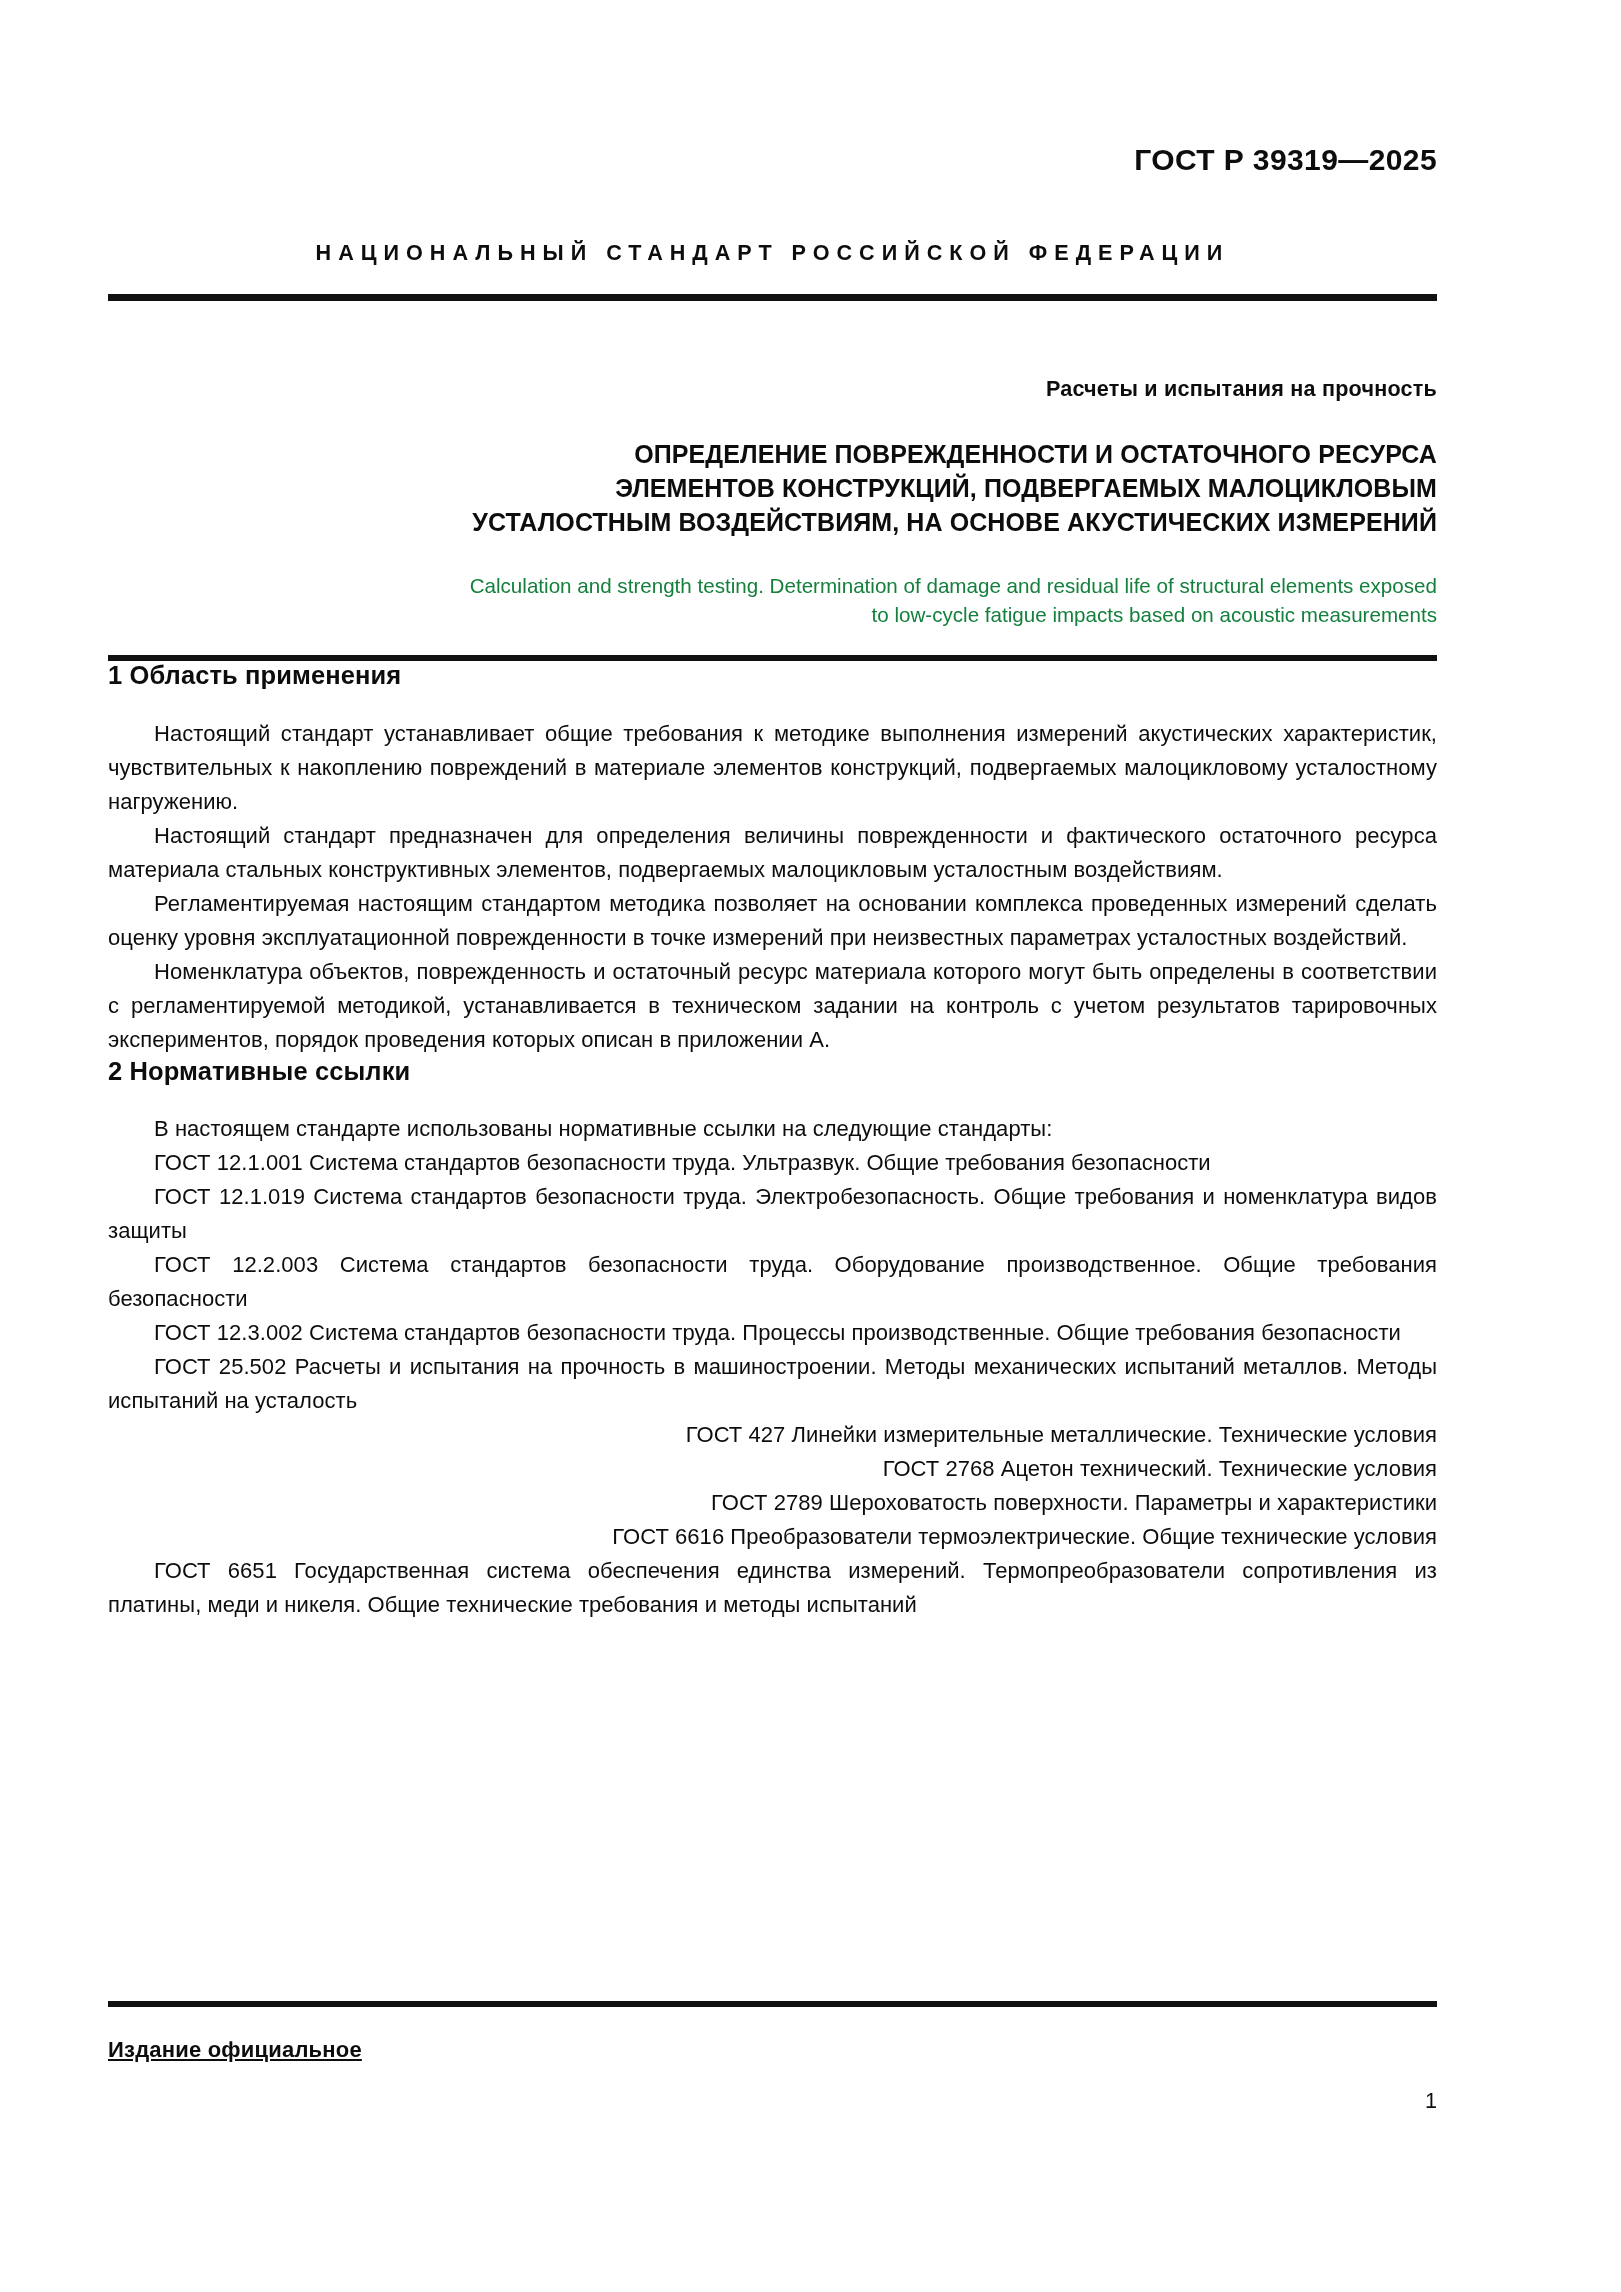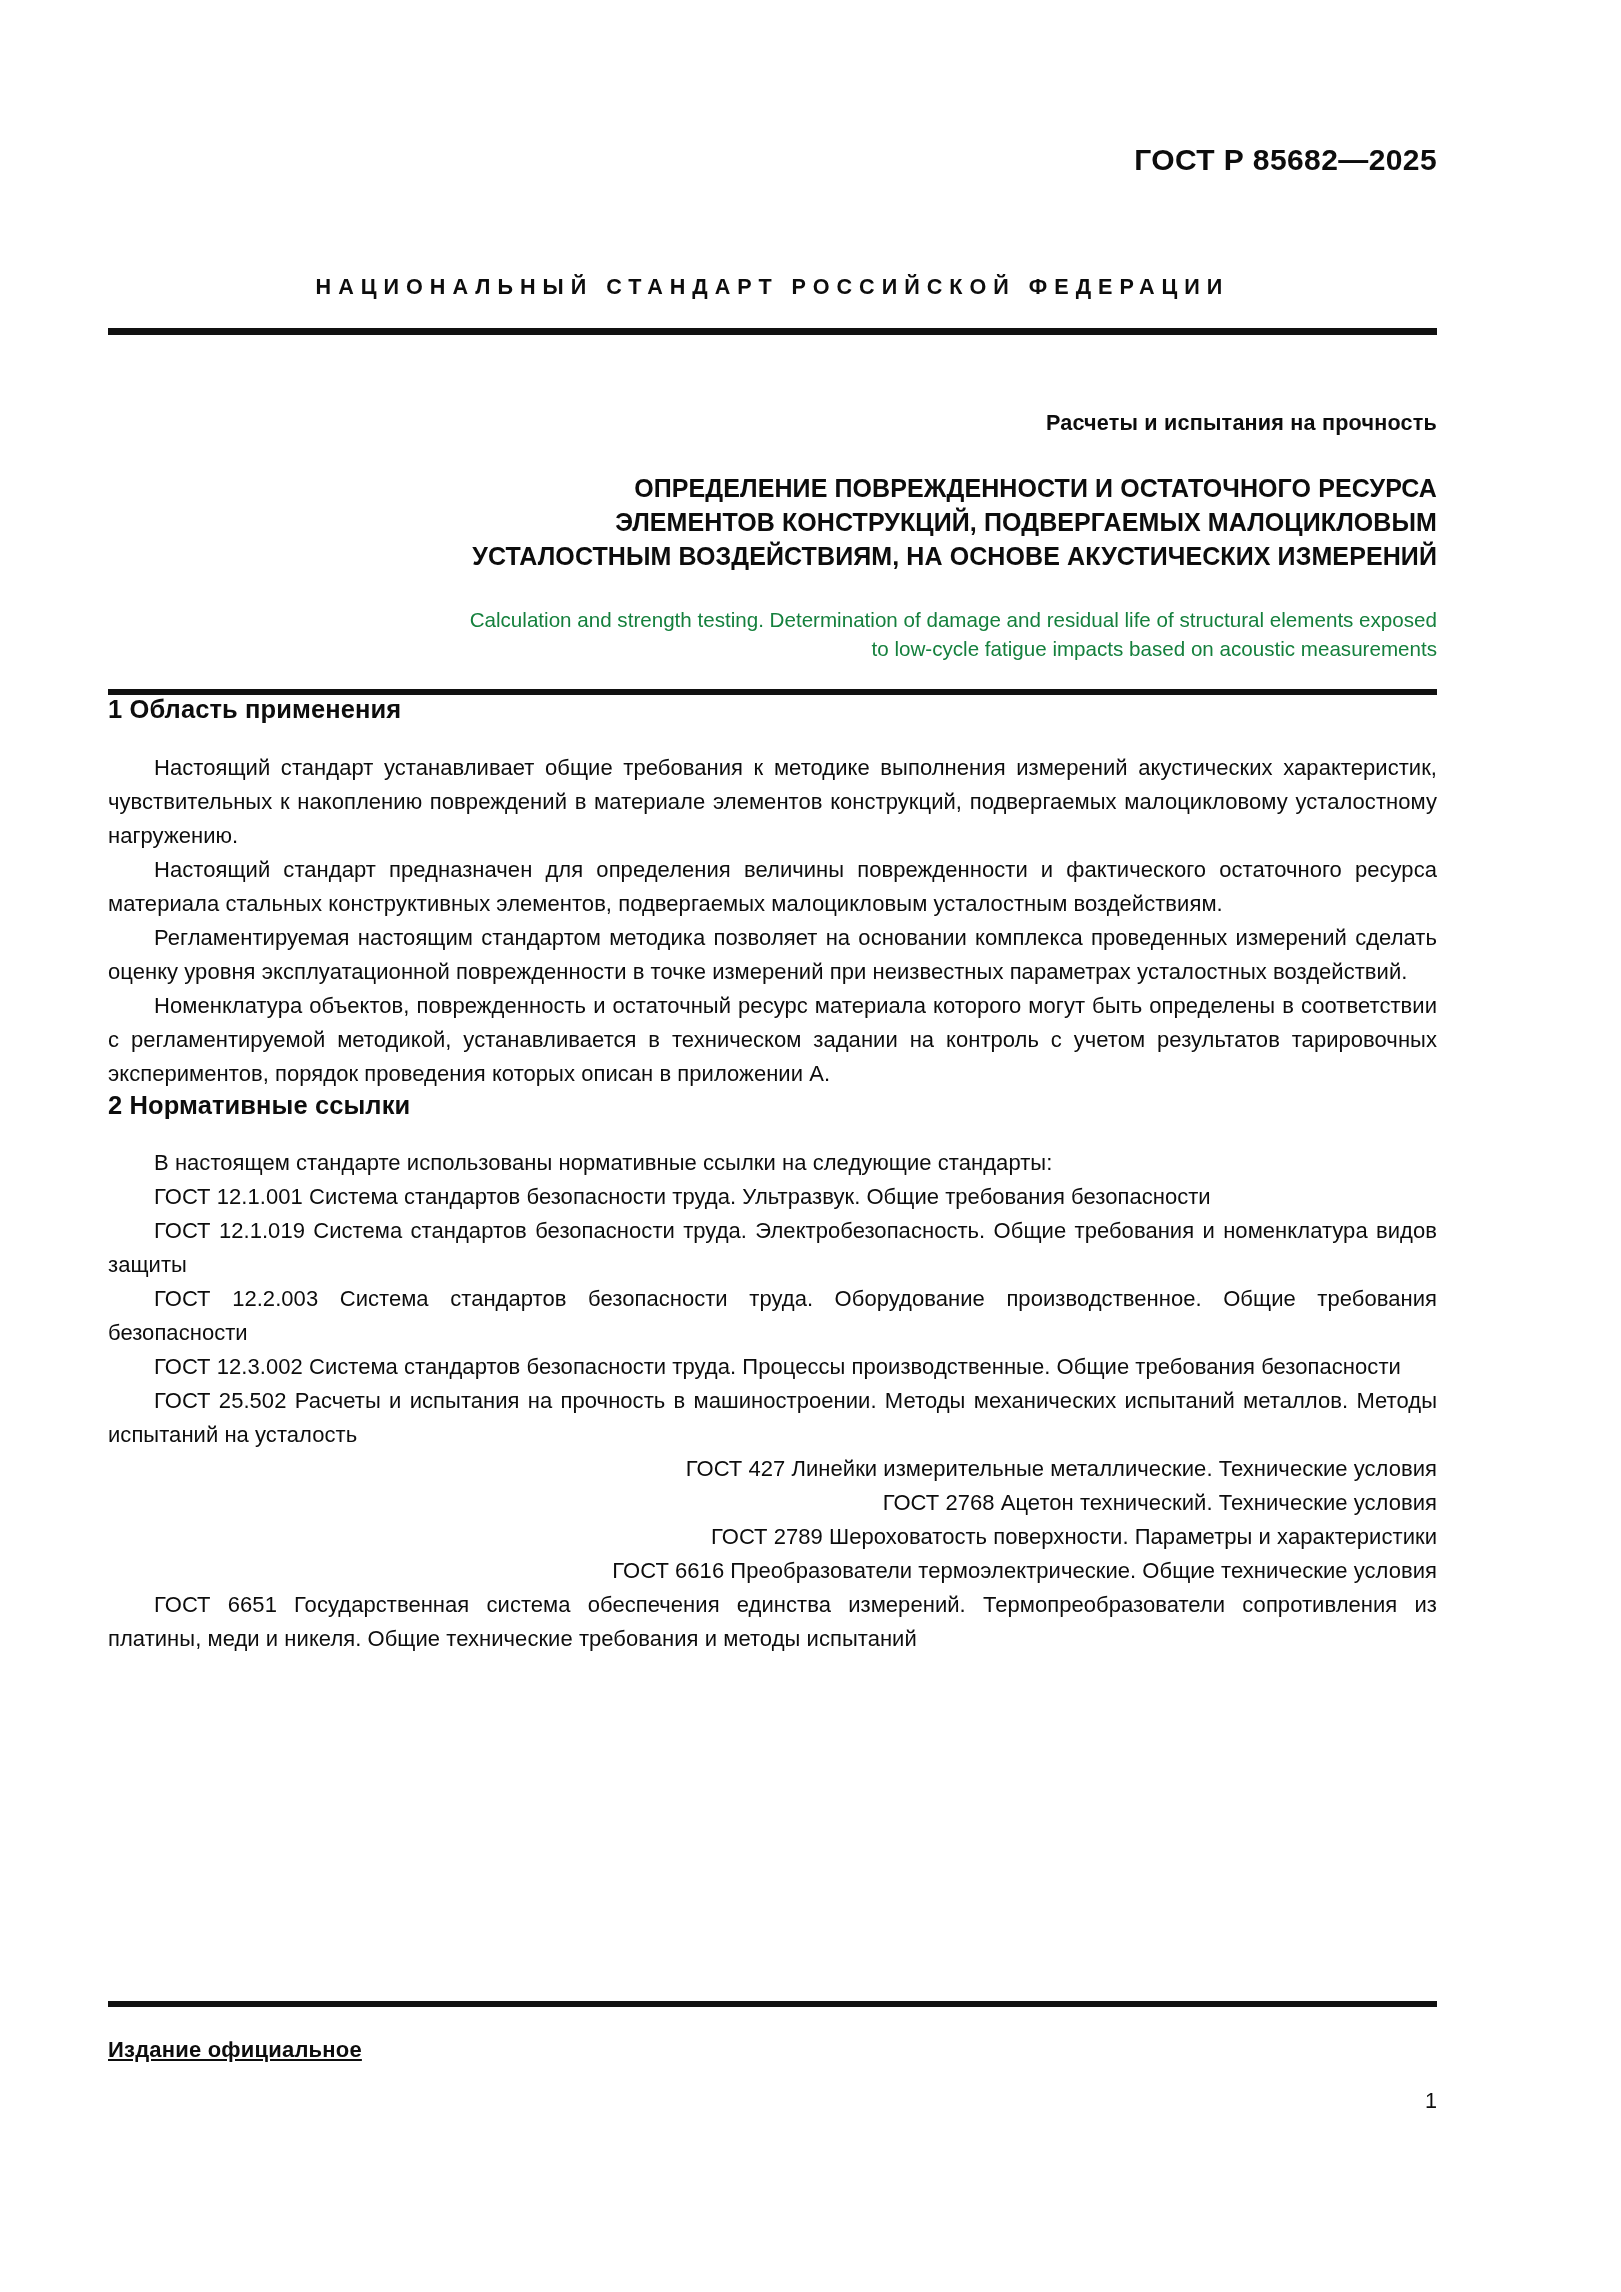--- a/index.html
+++ b/index.html
@@ -41,21 +41,21 @@
     padding-top: 145px;
     line-height: 1;
   }
 
   
   .national-line {
     text-align: center;
     font-size: 21.6px;
     font-weight: bold;
     letter-spacing: 7px;
-    margin-top: 99px;
+    margin-top: 65px;
     white-space: nowrap;
   }
 
   .rule-thick {
     height: 6.9px;
     background: #111111;
     margin-top: 28px;
   }
 
   .rule-thick.second {
@@ -186,21 +186,21 @@
     font-size: 21.6px;
   }
 </style>
 </head>
 <body>
 
 <div class="page">
 
   <div class="content">
 
-    <div class="doc-number">ГОСТ Р 85682—2025</div>
+    <div class="doc-number">ГОСТ Р 39319—2025</div>
 
     <div class="national-line">НАЦИОНАЛЬНЫЙ СТАНДАРТ РОССИЙСКОЙ ФЕДЕРАЦИИ</div>
 
     <div class="rule-thick"></div>
 
     <div class="title-block">
       <div class="series-line">Расчеты и испытания на прочность</div>
 
       <div class="main-title">
         <div>ОПРЕДЕЛЕНИЕ ПОВРЕЖДЕННОСТИ И ОСТАТОЧНОГО РЕСУРСА</div>

